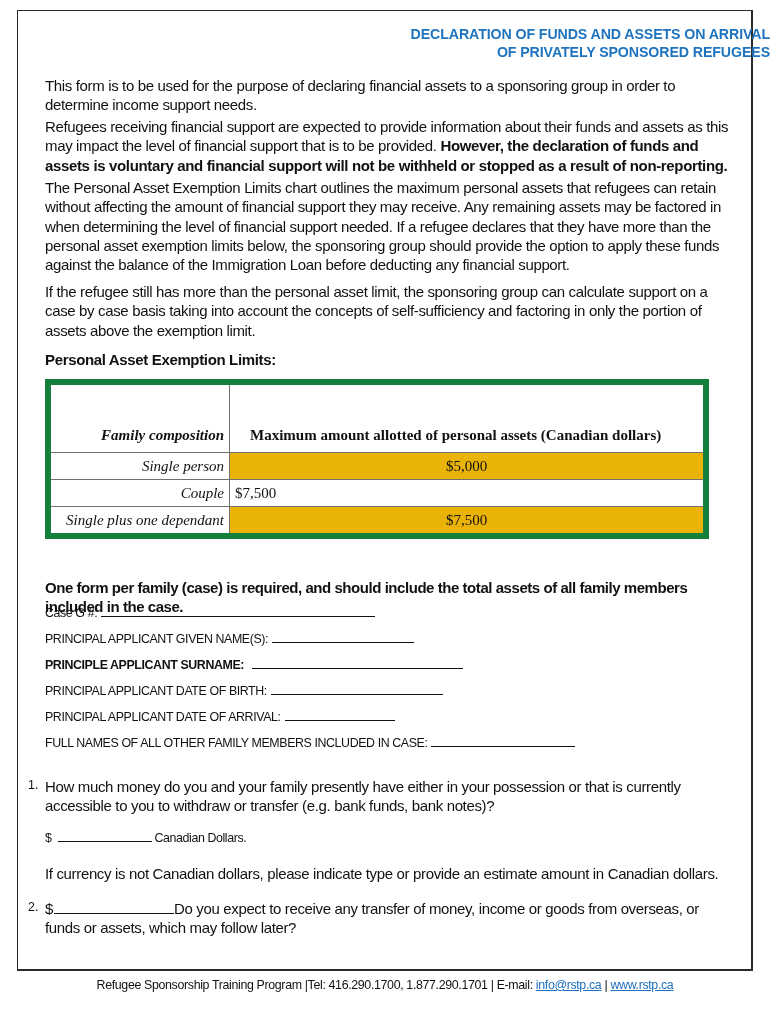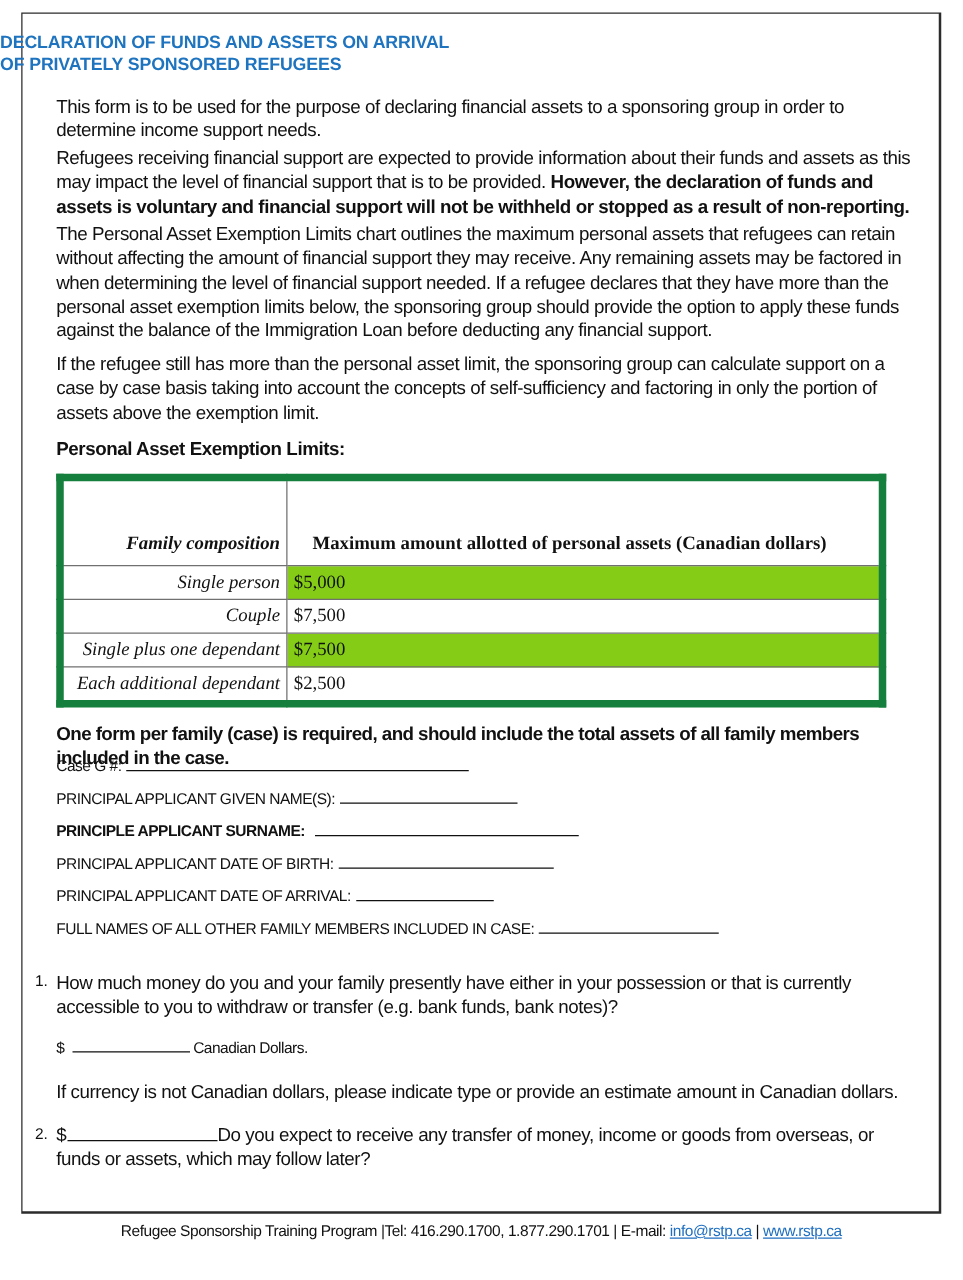--- a/index.html
+++ b/index.html
@@ -1,38 +1,38 @@
 <!DOCTYPE html>
 <html><head>
 <meta charset="utf-8">
 <style>
   html, body { margin: 0; padding: 0; background: #ffffff; }
   body { width: 770px; height: 1024px; position: relative; overflow: hidden;
          font-family: "Liberation Sans", sans-serif; color: #111; }
   .frame { position: absolute; left: 17px; top: 10px; width: 736px; height: 961px;
            border: 1.5px solid #2b2b2b; border-right-width: 2px; border-bottom-width: 2px;
            box-sizing: border-box; }
-  .title { position: absolute; left: 0; width: 770px; text-align: left; top: 25px;
+  .title { position: absolute; left: 0; width: 770px; text-align: right; top: 25px;
            color: #1f74bf; font-family: "Liberation Sans", sans-serif; font-weight: bold;
            font-size: 14.2px; line-height: 18px; letter-spacing: -0.1px; }
   .p { position: absolute; left: 45px; width: 690px; font-family: "Liberation Sans", sans-serif;
        font-size: 15px; line-height: 19.3px; letter-spacing: -0.35px; color: #111; }
   .p b { font-weight: bold; }
   .heading { font-weight: bold; }
   table.limits { position: absolute; left: 45px; top: 379px; width: 664px;
                  border-collapse: collapse; border: 6px solid #15803d;
                  font-family: "Liberation Serif", serif; font-size: 15px; }
   table.limits td, table.limits th { border: 1px solid #707070; padding: 0 5px; }
   table.limits th { height: 59px; vertical-align: bottom; padding-bottom: 8px; }
   table.limits th.c1 { width: 168px; text-align: right; font-style: italic; font-weight: bold; }
   table.limits th.c2 { text-align: left; font-weight: bold; padding-left: 20px; }
   table.limits td { height: 26px; }
   table.limits td.c1 { text-align: right; font-style: italic; border-left: none; }
   table.limits td.c2 { text-align: left; }
-  table.limits tr.shade td.c2 { background: #84cc16; }
+  table.limits tr.shade td.c2 { background: #eab308; text-align: center; }
   table.limits tr td.c1, table.limits tr th.c1 { border-top-color: #707070; }
   .field { position: absolute; left: 45px; font-family: "Liberation Sans", sans-serif;
            font-size: 12.4px; letter-spacing: -0.4px; line-height: 16px; white-space: nowrap; }
   .blank { display: inline-block; border-bottom: 1px solid #111; vertical-align: baseline;
            height: 11px; margin-left: 4px; }
   .qnum { position: absolute; left: 28px; font-size: 12.4px; font-family: "Liberation Sans", sans-serif; }
   .footer { position: absolute; left: 0; width: 770px; top: 978px; text-align: center;
             font-family: "Liberation Sans", sans-serif; font-size: 12.4px; letter-spacing: -0.35px; }
   .footer a { color: #1f6fc0; text-decoration: underline; }
 </style>
@@ -66,24 +66,20 @@
     <td class="c1">Single person</td>
     <td class="c2">$5,000</td>
   </tr>
   <tr>
     <td class="c1">Couple</td>
     <td class="c2">$7,500</td>
   </tr>
   <tr class="shade">
     <td class="c1">Single plus one dependant</td>
     <td class="c2">$7,500</td>
-  </tr>
-  <tr>
-    <td class="c1">Each additional dependant</td>
-    <td class="c2">$2,500</td>
   </tr>
 </tbody>
   </table>
 
 <div class="p heading" style="top:578px; letter-spacing:-0.45px;">One form per family (case) is required, and should include the total assets of all family members included in the case.</div>
 
 <div class="field" style="top:605px;">
   <span>Case G #:</span><span class="blank" style="width:274px;"></span>
 </div>
 

